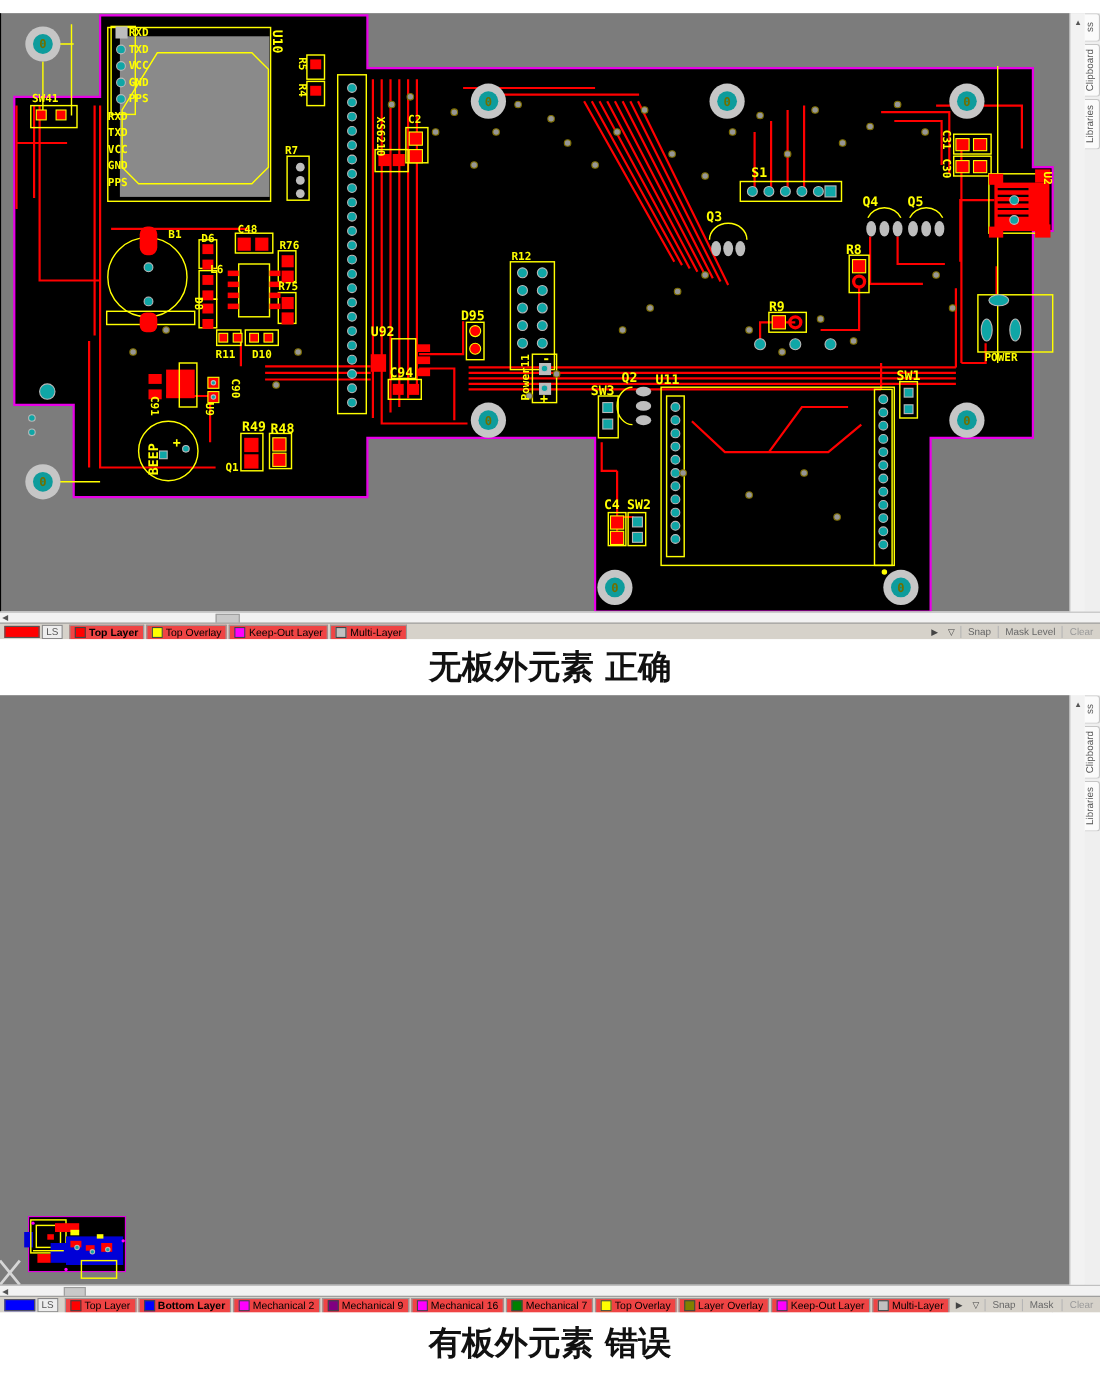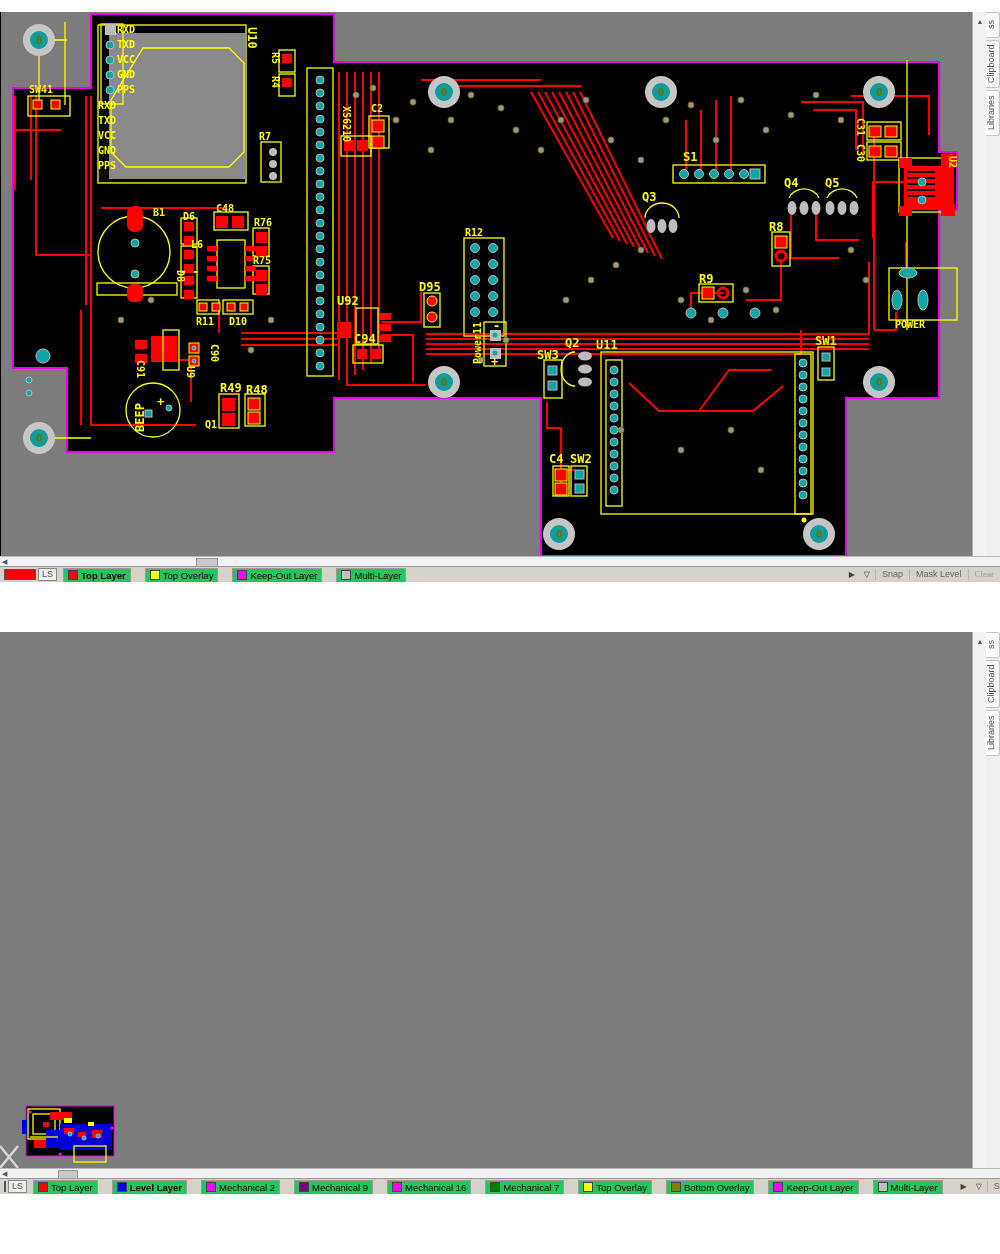--- a/index.html
+++ b/index.html
@@ -18,28 +18,28 @@
   .sidetabs{width:14px;background:#EFEFEF;}
   .vtab{position:absolute;left:0;width:13px;background:#FBFBFB;border:1px solid #C6C6C6;
         border-right:none;border-radius:3px 0 0 3px;color:#555;font-size:9px;
         writing-mode:vertical-rl;transform:rotate(180deg);text-align:center;overflow:hidden;}
   
   .layerbar{left:0;width:1000px;height:15px;background:#D6D2CA;border-top:1px solid #9A9A9A;
             display:flex;align-items:center;font-size:10px;color:#000;}
   .ls-swatch{width:30px;height:9px;margin-left:4px;border:1px solid #555;}
   .ls-box{border:1px solid #888;background:#EDEDED;color:#555;font-size:9px;height:11px;
           line-height:11px;padding:0 3px;margin-left:2px;margin-right:6px;}
-  .ltab{display:flex;align-items:center;height:13px;background:#22c55e;border:1px solid #9A9A9A;
-        border-bottom:none;padding:0 4px;margin-right:14px;white-space:nowrap;font-size:9.5px;}
+  .ltab{display:flex;align-items:center;height:13px;background:#ef4444;border:1px solid #9A9A9A;
+        border-bottom:none;padding:0 4px;margin-right:2px;white-space:nowrap;font-size:9.5px;}
   .ltab.active{font-weight:bold;}
   .sq{display:inline-block;width:8px;height:8px;border:1px solid #444;margin-right:3px;}
   .lb-right{margin-left:auto;display:flex;align-items:center;height:13px;}
   .lb-icons{font-size:8px;color:#444;padding:0 4px;letter-spacing:1px;}
   .lb-btn{font-size:9px;color:#666;padding:0 6px;border-left:1px solid #B5B5B5;height:11px;line-height:11px;}
-  .lb-btn.dim{color:#9a9a9a;font-family:Liberation Serif, serif;}
+  .lb-btn.dim{color:#9a9a9a;}
   
   .caption{left:0;width:1000px;background:#FFFFFF;text-align:center;color:#111;
            font-family:"DejaVu Sans",sans-serif;font-weight:700;font-size:30px;}
   
   .bd{fill:#000000;stroke:#E800E8;stroke-width:2;}
   .ys{fill:none;stroke:#FFFF00;stroke-width:1.3;}
   .gy{fill:#8A8A8A;}
   .tr{fill:none;stroke:#FF0000;stroke-width:2;}
   .pr{fill:#FF0000;}
   .prb{fill:#FF0000;stroke:#FFFF00;stroke-width:1;}
@@ -518,20 +518,21 @@
       </div>
     <div class="lb-right">
       <span class="lb-icons">▶</span>
       <span class="lb-icons">▽</span>
       <span class="lb-btn">Snap</span>
       <span class="lb-btn">Mask Level</span>
       <span class="lb-btn dim">Clear</span>
     </div>
   </div>
 
+  <div class="abs caption" style="top:581px;height:51px;line-height:51px;">无板外元素 正确</div>
 
   <div class="abs canvas" style="left:0;top:632px;width:972px;height:536px;">
     <svg width="972" height="536" viewBox="0 0 972 536">
       <g>
         <path d="M0,514 L18,536 M0,536 L18,514" stroke="#D6D6D6" stroke-width="2.5" fill="none"></path>
       </g>
       <g>
         <rect x="26" y="474" width="88" height="50" fill="#000" stroke="#E800E8" stroke-width="1"></rect>
         <rect x="22" y="488" width="8" height="14" fill="#0000D8"></rect>
         <rect class="ys" x="28" y="477" width="32" height="30"></rect>
@@ -574,21 +575,21 @@
 
   <div class="abs layerbar" style="top:1178px;">
     <div class="ls-swatch" style="background: rgb(0, 0, 255);"></div>
     <div class="ls-box">LS</div>
     <div class="ltab">
         <span class="sq" style="background: rgb(255, 0, 0);"></span>
         <span>Top Layer</span>
       </div>
     <div class="ltab active">
         <span class="sq" style="background: rgb(0, 0, 255);"></span>
-        <span>Level Layer</span>
+        <span>Bottom Layer</span>
       </div>
     <div class="ltab">
         <span class="sq" style="background: rgb(255, 0, 255);"></span>
         <span>Mechanical 2</span>
       </div>
     <div class="ltab">
         <span class="sq" style="background: rgb(128, 0, 128);"></span>
         <span>Mechanical 9</span>
       </div>
     <div class="ltab">
@@ -598,33 +599,34 @@
     <div class="ltab">
         <span class="sq" style="background: rgb(0, 128, 0);"></span>
         <span>Mechanical 7</span>
       </div>
     <div class="ltab">
         <span class="sq" style="background: rgb(255, 255, 0);"></span>
         <span>Top Overlay</span>
       </div>
     <div class="ltab">
         <span class="sq" style="background: rgb(128, 128, 0);"></span>
-        <span>Bottom Overlay</span>
+        <span>Layer Overlay</span>
       </div>
     <div class="ltab">
         <span class="sq" style="background: rgb(255, 0, 255);"></span>
         <span>Keep-Out Layer</span>
       </div>
     <div class="ltab">
         <span class="sq" style="background: rgb(192, 192, 192);"></span>
         <span>Multi-Layer</span>
       </div>
     <div class="lb-right">
       <span class="lb-icons">▶</span>
       <span class="lb-icons">▽</span>
       <span class="lb-btn">Snap</span>
       <span class="lb-btn">Mask Level</span>
       <span class="lb-btn dim">Clear</span>
     </div>
   </div>
 
+  <div class="abs caption" style="top:1193px;height:61px;line-height:58px;">有板外元素 错误</div>
 
 </div>
 
 </body></html>

